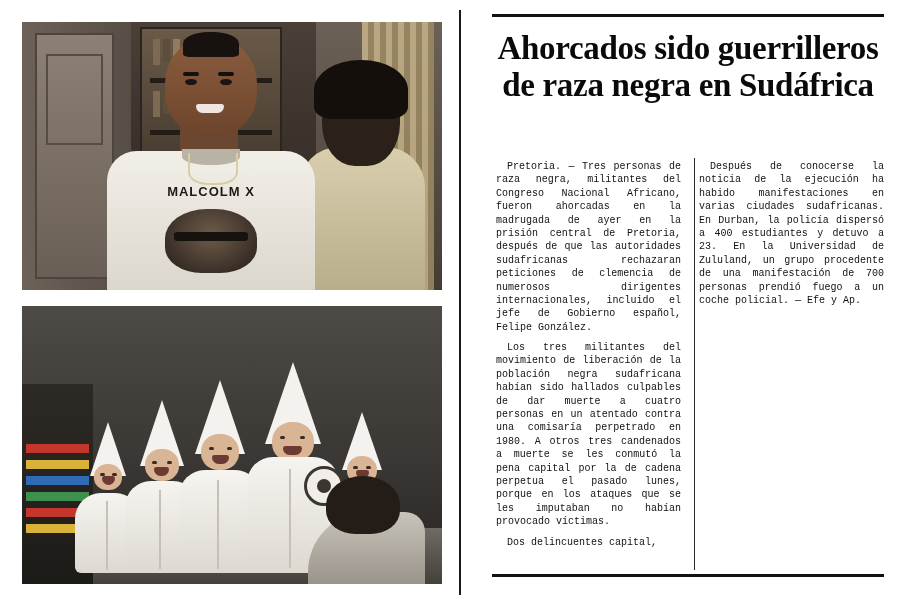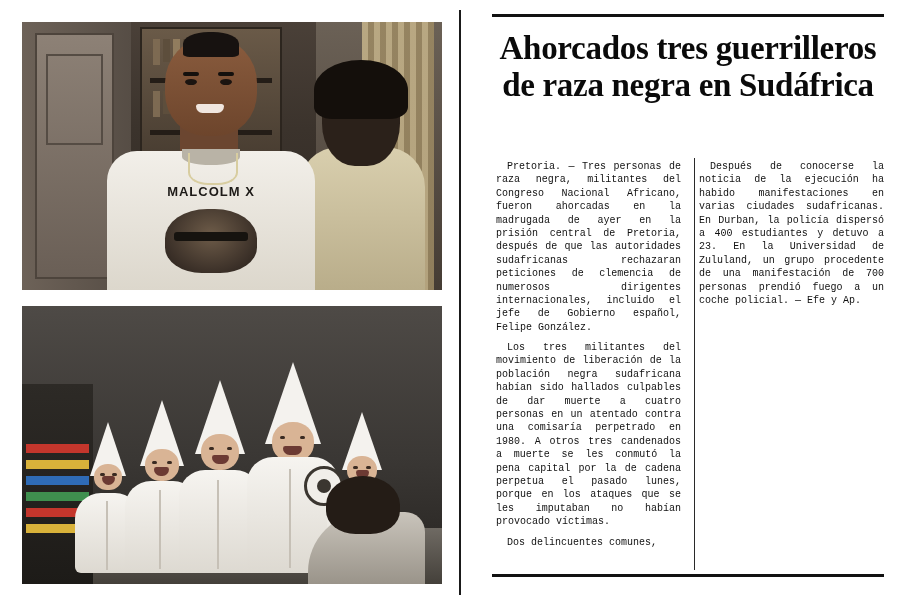--- a/index.html
+++ b/index.html
@@ -594,29 +594,29 @@
       <div class="bp-foreground"></div>
       <div class="bp-fg-head"></div>
     </div>
   </div>
 
   <div class="divider"></div>
 
   <div class="clipping">
     <div class="rule-top"></div>
 
-    <div class="headline">Ahorcados tres guerrilleros de raza negra en Sudáfrica</div>
+    <div class="headline">Ahorcados sido guerrilleros de raza negra en Sudáfrica</div>
 
     <div class="col-divider"></div>
 
     <div class="columns">
       <div class="col">
         <p>Pretoria. — Tres personas de raza negra, militantes del Congreso Nacional Africano, fueron ahorcadas en la madrugada de ayer en la prisión central de Pretoria, después de que las autoridades sudafricanas rechazaran peticiones de clemencia de numerosos dirigentes internacionales, incluido el jefe de Gobierno español, Felipe González.</p>
         <p>Los tres militantes del movimiento de liberación de la población negra sudafricana habían sido hallados culpables de dar muerte a cuatro personas en un atentado contra una comisaría perpetrado en 1980. A otros tres candenados a muerte se les conmutó la pena capital por la de cadena perpetua el pasado lunes, porque en los ataques que se les imputaban no habían provocado víctimas.</p>
-        <p>Dos delincuentes comunes,</p>
+        <p>Dos delincuentes capital,</p>
       </div>
       <div class="col">
         <p>Después de conocerse la noticia de la ejecución ha habido manifestaciones en varias ciudades sudafricanas. En Durban, la policía dispersó a 400 estudiantes y detuvo a 23. En la Universidad de Zululand, un grupo procedente de una manifestación de 700 personas prendió fuego a un coche policial. — Efe y Ap.</p>
       </div>
     </div>
 
     <div class="rule-bottom"></div>
   </div>
 
 </div>

